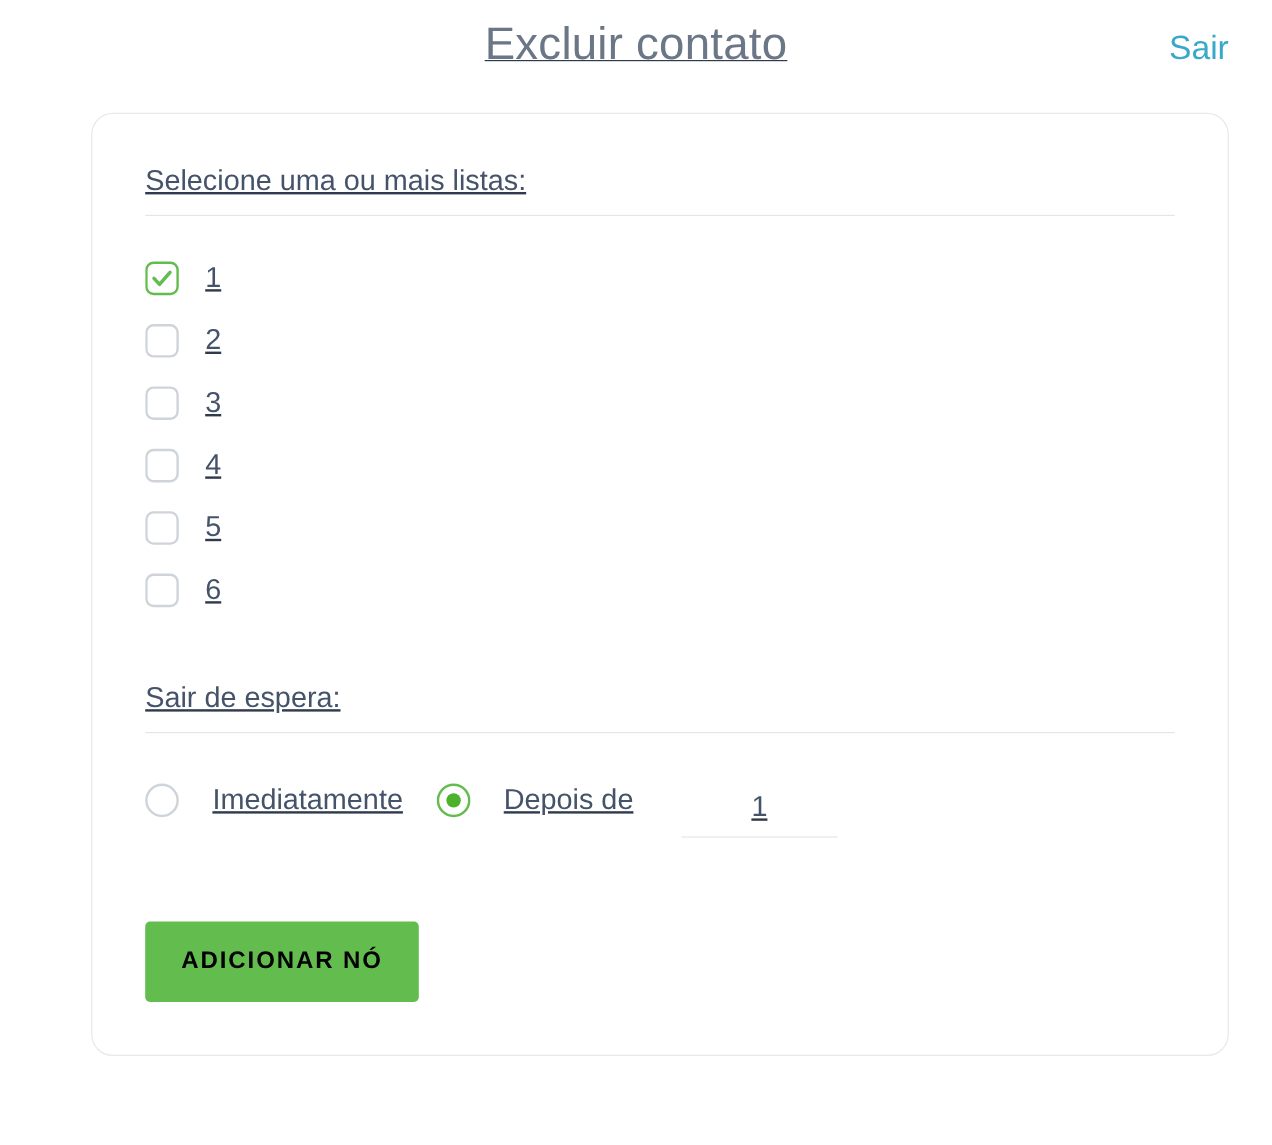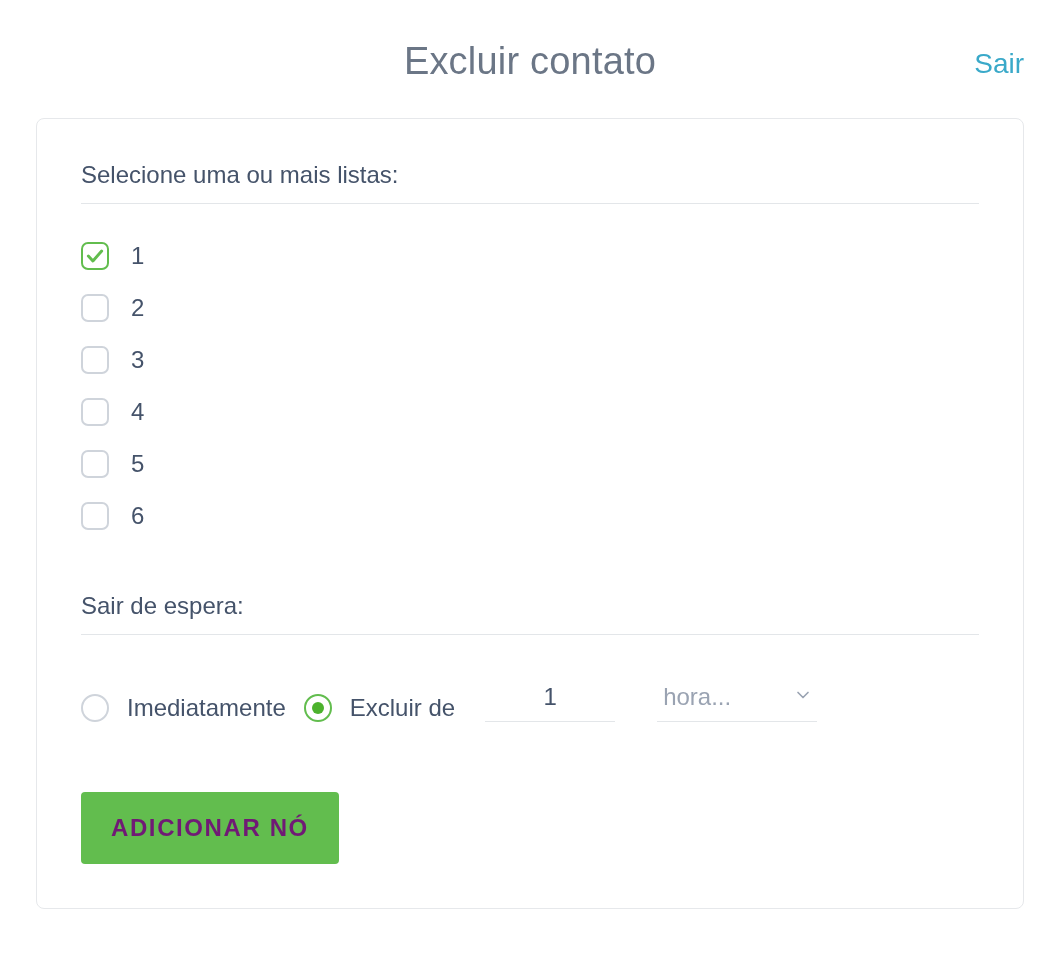--- a/index.html
+++ b/index.html
@@ -19,21 +19,22 @@
     width:1060px;
     height:954px;
     font-family:"Segoe UI","Helvetica Neue",Arial,sans-serif;
     background:#fff;
     color:var(--text-dark);
     -webkit-font-smoothing:antialiased;
   }
   .page{
     width:100%;
     min-height:100%;
-    padding:40px 36px 36px 36px;
+    padding:16px 36px 36px 36px;
+    text-decoration:underline;
   }
   .header{
     position:relative;
     text-align:center;
     margin-bottom:28px;
     min-height:50px;
   }
   .title{
     font-size:38px;
     font-weight:400;
@@ -43,23 +44,24 @@
   .exit{
     position:absolute;
     right:0;
     top:8px;
     font-size:28px;
     color:var(--link);
     cursor:pointer;
   }
   .card{
     border:1px solid var(--border);
-    border-radius:8px;
+    border-radius:18px;
     padding:42px 44px 44px 44px;
     background:#fff;
+    margin-left:40px;
   }
   .section-label{
     font-size:24px;
     color:var(--text-mid);
     font-weight:400;
     margin-bottom:14px;
   }
   hr.divider{
     border:none;
     border-top:1px solid var(--divider);
@@ -88,22 +90,22 @@
     border-color:var(--accent-green);
   }
   .cb svg{display:none;}
   .cb.checked svg{display:block;}
   .item-label{
     font-size:24px;
     color:var(--text-mid);
   }
   .wait-row{
     display:flex;
-    align-items:flex-end;
-    gap:18px;
+    align-items:flex-start;
+    gap:28px;
     margin-top:42px;
     flex-wrap:nowrap;
   }
   .radio{
     width:28px;height:28px;
     border:2px solid #cfd4db;
     border-radius:50%;
     cursor:pointer;
     flex-shrink:0;
     display:flex;align-items:center;justify-content:center;
@@ -152,24 +154,24 @@
     max-width:110px;
   }
   .chevron{
     flex-shrink:0;
     margin-left:8px;
     color:#9aa3b2;
   }
   .submit-btn{
     margin-top:70px;
     background:var(--accent-green);
-    color:#701a75;
+    color:#000000;
     border:none;
     border-radius:4px;
-    font-size:24px;
+    font-size:20px;
     letter-spacing:1.6px;
     font-weight:600;
     padding:22px 30px;
     cursor:pointer;
     text-transform:uppercase;
   }
 </style>
 </head>
 <body>
 
@@ -218,30 +220,22 @@
       </div>
 
     <div class="section-label">Sair de espera:</div>
     <hr class="divider">
 
     <div class="wait-row">
       <span id="radio-immediate" class="radio"></span>
       <span class="radio-label">Imediatamente</span>
 
       <span id="radio-after" class="radio selected"></span>
-      <span class="radio-label">Excluir de</span>
+      <span class="radio-label">Depois de</span>
 
       <input class="num-input" value="1" style="">
 
-      <div class="select-wrap">
-        <span class="select-display">hora...</span>
-        <span class="chevron">
-          <svg width="20" height="20" viewBox="0 0 24 24" fill="none" stroke="currentColor" stroke-width="2" stroke-linecap="round" stroke-linejoin="round">
-              <polyline points="6 9 12 15 18 9"></polyline>
-            </svg>
-        </span>
-      </div>
     </div>
 
     <button class="submit-btn">Adicionar nó</button>
 
   </div>
 </div>
 
 </body></html>

